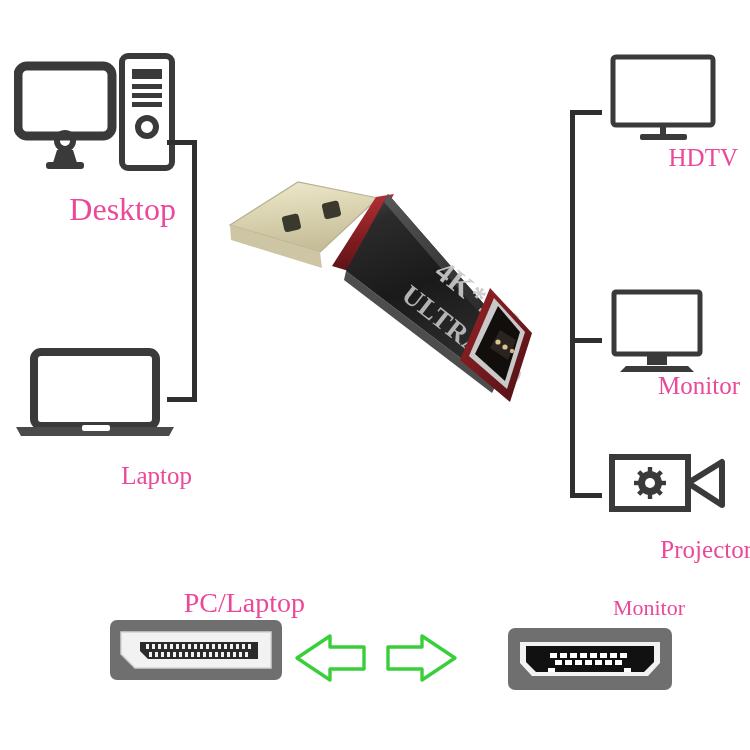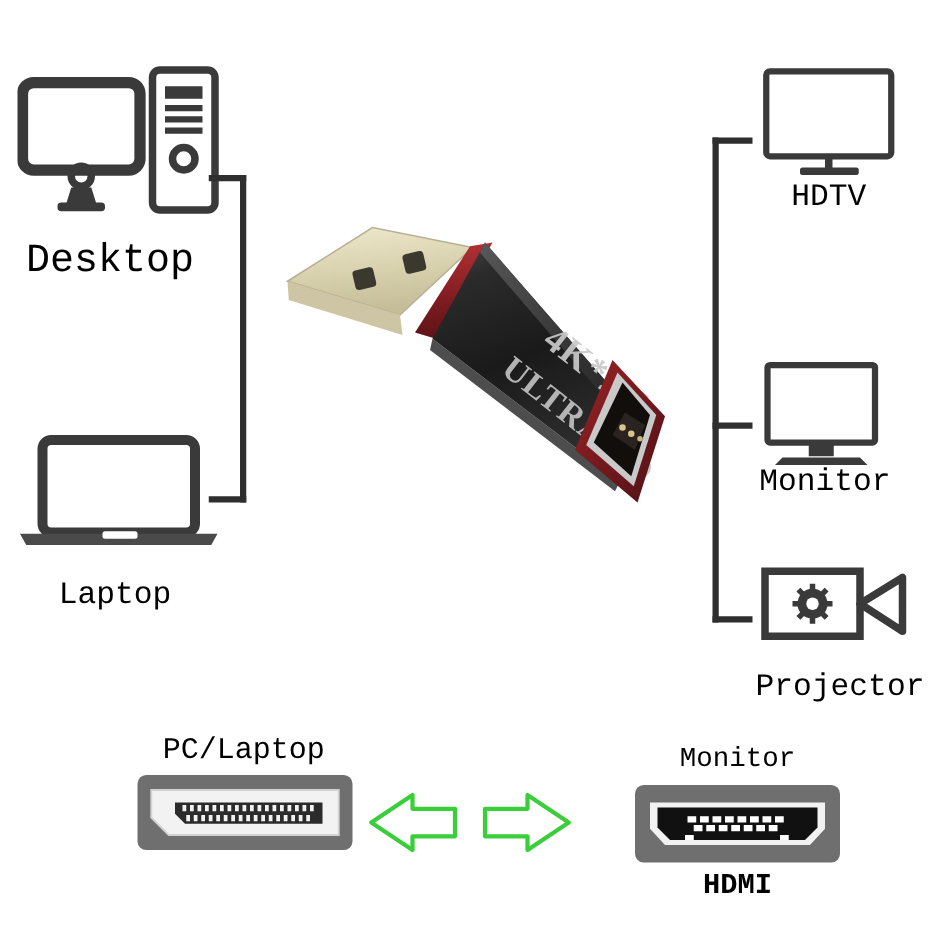--- a/index.html
+++ b/index.html
@@ -16,23 +16,23 @@
     width: 750px;
     height: 750px;
     background: #ffffff;
     overflow: hidden;
   }
   .abs { position: absolute; }
 
   
   .label {
     position: absolute;
-    color: #000000;
-    font-family: Liberation Mono, monospace;
-    text-align: center;
+    color: #ec4899;
+    font-family: Liberation Serif, serif;
+    text-align: right;
     white-space: nowrap;
     line-height: 1;
   }
 
   
   .line-v, .line-h {
     position: absolute;
     background: #2f2f2f;
   }
 
@@ -80,21 +80,21 @@
   </div>
   <div class="label" style="left:0px; top:193px; width:176px; font-size:32px;">Desktop</div>
 
   <div class="abs" style="left:14px; top:348px; width:170px; height:90px;">
     <svg width="170" height="90" viewBox="0 0 170 90">
       <rect x="20" y="4" width="122" height="74" rx="7" ry="7" fill="none" stroke="#3a3a3a" stroke-width="8"></rect>
       <path d="M2 79 L160 79 L155 88 L7 88 Z" fill="#4a4a4a"></path>
       <rect x="68" y="77" width="28" height="6" rx="2" fill="#ffffff"></rect>
     </svg>
   </div>
-  <div class="label" style="left:4px; top:463px; width:176px; font-size:25px;">Laptop</div>
+  <div class="label" style="left:16px; top:463px; width:176px; font-size:25px;">Laptop</div>
 
   <div class="line-h" style="left:167px; top:140px; width:30px; height:5px;"></div>
   <div class="line-v" style="left:192px; top:140px; width:5px; height:262px;"></div>
   <div class="line-h" style="left:167px; top:397px; width:30px; height:5px;"></div>
 
   <div id="adapter-wrap">
     <svg width="310" height="240" viewBox="0 0 310 240">
       <defs>
         <linearGradient id="bodyGrad" x1="0" y1="0" x2="0.35" y2="1">
           <stop offset="0%" stop-color="#4a4a4a"></stop>
@@ -195,21 +195,21 @@
           <rect x="-2.2" y="-16" width="4.4" height="6" transform="rotate(45)"></rect>
           <rect x="-2.2" y="10" width="4.4" height="6" transform="rotate(45)"></rect>
           <rect x="-16" y="-2.2" width="6" height="4.4" transform="rotate(45)"></rect>
           <rect x="10" y="-2.2" width="6" height="4.4" transform="rotate(45)"></rect>
         </g>
       </g>
     </svg>
   </div>
   <div class="label" style="left:592px; top:537px; width:160px; font-size:25px;">Projector</div>
 
-  <div class="label" style="left:85px; top:589px; width:220px; font-size:24px;">PC/Laptop</div>
+  <div class="label" style="left:85px; top:589px; width:220px; font-size:28px;">PC/Laptop</div>
 
   <div class="conn-plate" style="left:110px; top:620px; width:172px; height:60px;">
     <svg width="172" height="60" viewBox="0 0 172 60">
       <path d="M11 12 L161 12 L161 48 L25 48 L11 34 Z" fill="#f2f2f2" stroke="#d2d2d2" stroke-width="1.5"></path>
       <path d="M30 22 L148 22 L148 39 L38 39 L30 31 Z" fill="#2b2b2b"></path>
       <g fill="#f2f2f2">
         <rect x="36" y="24" width="3" height="5"></rect>
           <rect x="42" y="24" width="3" height="5"></rect>
         <rect x="48" y="24" width="3" height="5"></rect>
           <rect x="54" y="24" width="3" height="5"></rect>
@@ -275,15 +275,14 @@
         <rect x="67" y="32" width="7" height="5"></rect>
           <rect x="77" y="32" width="7" height="5"></rect>
         <rect x="87" y="32" width="7" height="5"></rect>
           <rect x="97" y="32" width="7" height="5"></rect>
         <rect x="107" y="32" width="7" height="5"></rect>
         <rect x="40" y="40" width="7" height="4"></rect>
           <rect x="116" y="40" width="7" height="4"></rect>
       </g>
     </svg>
   </div>
-  <div class="label" style="left:495px; top:697px; width:190px; font-size:23px; font-weight:600;">HDMI</div>
 
 </div>
 
 </body></html>

